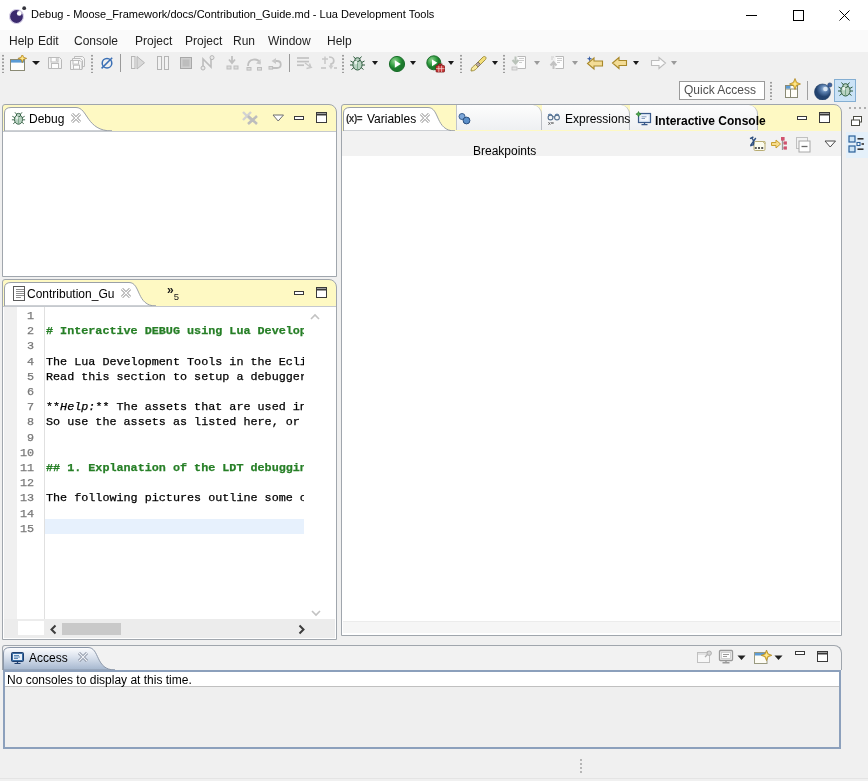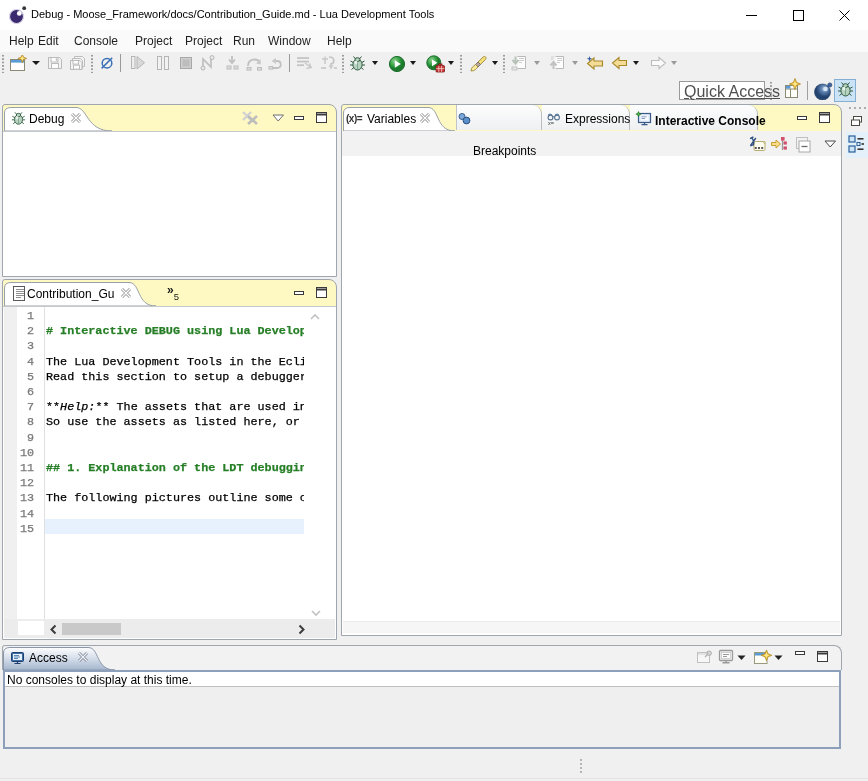--- a/index.html
+++ b/index.html
@@ -225,21 +225,21 @@
 <div class="darr" style="left:633px"></div>
 
 <svg class="ic" style="left:650px" width="17" height="17" viewBox="0 0 17 17">
  <path d="M9 2.5 L9 5.5 L1.5 5.5 L1.5 10.5 L9 10.5 L9 13.5 L15.5 8 Z" fill="#fbfbfb" stroke="#bdbdbd" stroke-width="1.1"></path>
 </svg>
 <div class="darr dis" style="left:671px"></div>
 </div>
 
 <div class="abs" id="toolbar2">
  <div class="abs" style="left:679px;top:3.5px;width:86px;height:19px;background:#fff;border:1px solid #9a9a9a;"></div>
- <div class="abs" style="left:684px;top:6px;font-size:16px;color:#4f4f4f;text-decoration:underline;">Quick Access</div>
+ <div class="abs" style="left:684px;top:6px;font-size:12px;color:#4f4f4f;">Quick Access</div>
  <div class="dotsep" style="left:770px;top:4px;"></div>
  <svg style="left:784px;top:1px" width="20" height="22" viewBox="0 0 20 22">
   <rect x="1.5" y="7.5" width="12" height="12" fill="#fffef8" stroke="#8a8a74"></rect>
   <path d="M1.5 11 h12 M6.5 11 v8.5" stroke="#8a8a74" stroke-width="1"></path>
   <rect x="2" y="8" width="4.5" height="2.6" fill="#5b9bd5"></rect>
   <path d="M11 0.5 L12.6 4.4 L16.5 6 L12.6 7.6 L11 11.5 L9.4 7.6 L5.5 6 L9.4 4.4 Z" fill="#f2c63c" stroke="#b08a28" stroke-width="0.8"></path>
   <path d="M11 3 L11.8 5.2 L14 6 L11.8 6.8 L11 9 L10.2 6.8 L8 6 L10.2 5.2 Z" fill="#fbe89a"></path>
  </svg>
  <div class="abs" style="left:807px;top:4px;width:1px;height:19px;background:#a0a0a0;"></div>
  <svg style="left:814px;top:5px" width="19" height="18" viewBox="0 0 19 18">

